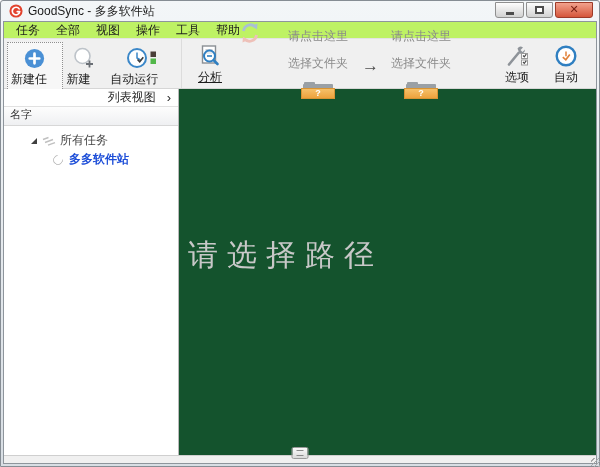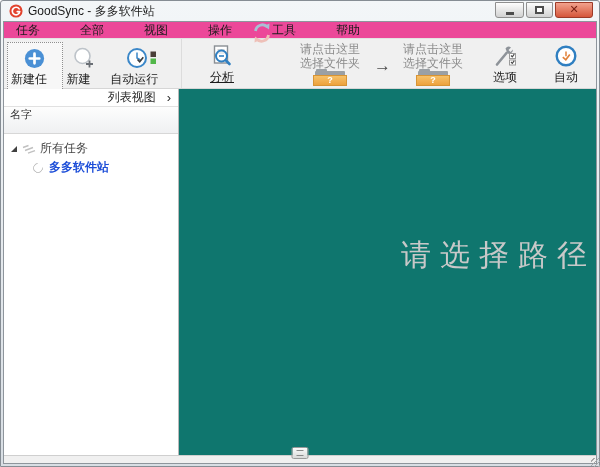--- a/index.html
+++ b/index.html
@@ -22,77 +22,77 @@
   .wc-close { width:38px; background:linear-gradient(#f2a28d,#d5563b); border-color:#9d3a28; }
   .glyph-min { width:8px; height:3px; background:#4d4d4d; margin-top:7px; }
   .glyph-max { width:9px; height:8px; border:2px solid #4d4d4d; background:#fff; }
   .glyph-close { font-size:11px; font-weight:bold; color:#7a2115; line-height:1; }
 
   
   .client { flex:1; min-height:0; border:1px solid #8e959c; background:#f0f0f0;
     display:flex; flex-direction:column; }
 
   
-  .menubar { height:17px; flex:none; background:#ec4899; border-bottom:1px solid #e3e3e3;
-    display:flex; align-items:center; padding-left:4px;gap:24px; }
+  .menubar { height:17px; flex:none; background:#bef264; border-bottom:1px solid #e3e3e3;
+    display:flex; align-items:center; padding-left:4px; }
   .menu-item { font-size:12px; color:#1c1c1c; padding:0 8px; cursor:default; }
 
   
   .toolbar { height:50px; flex:none; display:flex; align-items:stretch;
     background:#f0f0f0; border-bottom:1px solid #d6d6d6; }
   .tb-left { width:178px; flex:none; display:flex; align-items:flex-start;
     justify-content:space-between; padding:3px 4px 1px 3px; border-right:1px solid #dcdcdc; }
   .tb-right { flex:1; display:flex; align-items:center; padding:0 8px 0 10px; }
   .tb-btn { display:flex; flex-direction:column; align-items:center; justify-content:flex-start;
     font-size:12px; color:#1c1c1c; padding:2px 3px 1px; border:1px solid transparent; cursor:default; }
   .tb-btn .icon-slot { height:26px; display:flex; align-items:center; justify-content:center; }
   .tb-btn.focused { border:1px dotted #8f8f8f; background:#f7f7f7; }
   .tb-btn.disabled { color:#a3a3a3;gap:45px; }
 
-  .folder-select { display:flex; flex-direction:column; align-items:center; cursor:pointer; }
+  .folder-select { display:flex; flex-direction:column; align-items:center; cursor:pointer;gap:13px; }
   .folder-line { font-size:12px; color:#8a8a8a; line-height:14px; }
   .folder-icon { position:relative; width:34px; height:15px; margin-top:1px; }
   .folder-tab { position:absolute; top:-2px; left:3px; width:11px; height:4px;
     background:#9aa0a5; border-radius:1px 1px 0 0; }
   .folder-back { position:absolute; top:0; left:2px; right:2px; height:6px;
     background:#9aa0a5; border-radius:1px; }
   .folder-front { position:absolute; bottom:0; left:0; right:0; height:11px;
     background:linear-gradient(#f6c169,#eda23d); border:1px solid #d89434;
     display:flex; align-items:center; justify-content:center;
     font-size:9px; font-weight:bold; color:#fff; line-height:1; }
 
   .arrow-glyph { font-size:17px; color:#4d4d4d; margin:4px 12px 0 14px; }
-  .m-analyze { margin-left:14px;text-decoration:underline; }
+  .m-analyze { margin-left:2px;text-decoration:underline; }
   .m-sync { margin-left:8px; }
   .m-foldersrc { margin-left:22px; }
-  .m-options { margin-left:auto; margin-right:12px; }
+  .m-options { margin-left:auto; }
   .m-auto { margin-right:6px;margin-left:16px; }
 
   
   .content { flex:1; min-height:0; display:flex; }
   .sidebar { width:175px; flex:none; background:#fff; border-right:1px solid #b9b9b9;
     display:flex; flex-direction:column; }
   .view-header { height:17px; flex:none; display:flex; justify-content:flex-end;
     align-items:center; gap:11px; padding-right:7px; font-size:12px; color:#2b2b2b; cursor:pointer; }
   .view-chevron { font-size:13px; color:#2b2b2b; line-height:1; }
-  .col-header { height:28px; flex:none; line-height:15px; padding-left:6px; font-size:11px;
+  .col-header { height:20px; flex:none; line-height:15px; padding-left:6px; font-size:11px;
     color:#333; background:linear-gradient(#fdfdfd,#eff0f2);
     border-top:1px solid #e1e1e1; border-bottom:1px solid #d7d7d7; cursor:default; }
-  .tree { padding-top:5px; font-size:12px; color:#1c1c1c; }
+  .tree { padding-top:5px; font-size:12px; color:#1c1c1c;padding-left:20px; }
   .tree-row { height:19px; display:flex; align-items:center; cursor:default; }
   .row-root { padding-left:7px; color:#444; }
   .row-child { padding-left:29px; }
   .expander { width:0; height:0; border-bottom:6px solid #404040;
     border-left:6px solid transparent; margin-right:5px; flex:none; }
   .alltasks-icon { margin-right:4px; flex:none; }
   .task-circle { width:10px; height:10px; border:1.5px solid #bcbcbc; border-radius:50%;
     border-top-color:transparent; transform:rotate(40deg); margin-right:6px; flex:none; }
   .task-label-bold { font-weight:bold; color:#1d4ed8; }
 
-  .main { flex:1; background:#0f766e; display:flex; align-items:center; justify-content:flex-end; }
+  .main { flex:1; background:#14532d; display:flex; align-items:center; justify-content:flex-start; }
   .placeholder { font-family:"DejaVu Serif","Liberation Serif",serif; font-size:30px;
     color:#c8c8c8; letter-spacing:9px; margin-bottom:34px; margin-left:9px; white-space:nowrap; }
 
   
   .statusbar { height:8px; flex:none; background:#f0f0f0; border-top:1px solid #cfcfcf;
     position:relative; }
   .grip-btn { position:absolute; top:-9px; left:50%; transform:translateX(-50%);
     width:17px; height:12px; background:linear-gradient(#fafafa,#dadada);
     border:1px solid #9b9b9b; border-radius:2px; display:flex; align-items:center;
     justify-content:center; cursor:pointer; }

